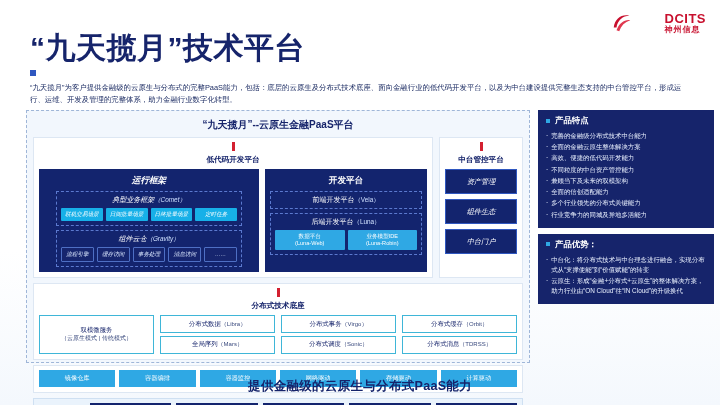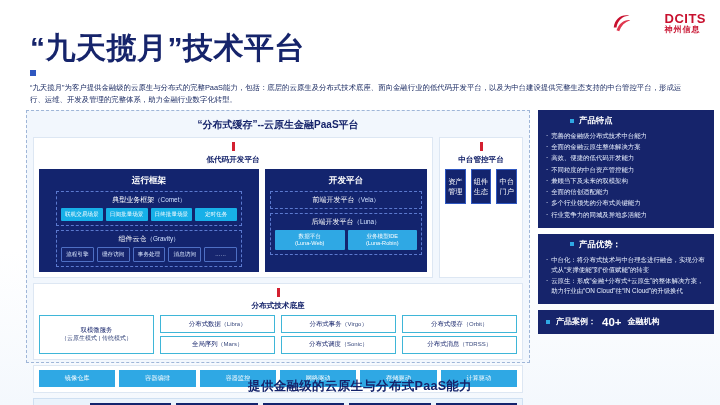--- a/index.html
+++ b/index.html
@@ -29,38 +29,38 @@
   .diagram-title{text-align:center;font-size:10px;font-weight:bold;color:#16246b;margin:2px 0 5px;}
   .row1{display:flex;gap:6px;}
   .panel{background:#ffffff;border:1px solid #dde7f3;box-sizing:border-box;padding:4px 5px 5px;}
   .lowcode{flex:1 1 auto;}
   .midctrl{width:84px;flex:0 0 84px;}
   .panel-head{display:flex;align-items:center;gap:4px;margin-bottom:4px;flex-direction:column;}
   .redbar{width:3px;height:9px;background:#d32030;flex:0 0 auto;}
   .panel-head span{font-size:7.6px;font-weight:bold;color:#16246b;}
   .lc-body{display:flex;gap:6px;}
   .navy{background:#13246e;}
-  .box-run{flex:1 1 auto;padding:4px 17px 5px;}
+  .box-run{flex:1 1 auto;padding:4px 17px 5px;font-style:italic;}
   .box-dev{width:152px;flex:0 0 152px;padding:4px 5px 5px;}
   .navy-title{color:#ffffff;font-size:8.6px;font-weight:bold;text-align:center;margin:2px 0 4px;}
   .dashbox{border:1px dashed #5b79cf;padding:3px 4px 4px;margin-bottom:4px;}
   .dashbox:last-child{margin-bottom:0;}
   .dash-title{color:#ffffff;font-size:7px;text-align:center;margin-bottom:3px;}
   .dash-title .en{font-size:6.4px;color:#cfe0ff;}
   .chip-row{display:flex;gap:3px;}
   .chip{flex:1 1 0;text-align:center;font-size:5.6px;color:#ffffff;padding:2.5px 0;
         background:#17b0e8;border-radius:1px;white-space:nowrap;overflow:hidden;}
   .chip-o{flex:1 1 0;text-align:center;font-size:5.6px;color:#dbe8ff;padding:2.5px 0;
         border:1px solid #4e6fc4;background:#16256e;border-radius:1px;white-space:nowrap;overflow:hidden;}
   .dev-sub{border:1px dashed #5b79cf;padding:3px 4px;margin-bottom:4px;color:#fff;
            font-size:7px;text-align:center;}
   .dev-sub .en{font-size:6.4px;color:#cfe0ff;}
   .dev-chip{flex:1 1 0;background:#2fa8e4;color:#fff;font-size:5.6px;text-align:center;
             padding:3px 1px;line-height:1.25;border-radius:1px;}
-  .mc-list{display:flex;flex-direction:row;gap:5px;}
+  .mc-list{display:flex;flex-direction:column;gap:5px;font-style:italic;}
   .mc-item{background:#13246e;color:#ffffff;font-size:7.2px;text-align:center;padding:6.5px 0;
            border:1px solid #2f57c0;}
   
   .base{margin-top:5px;}
   .base-grid{display:flex;gap:6px;align-items:stretch;}
   .bb{flex:1 1 0;display:flex;flex-direction:column;gap:3px;}
   .bcell{border:1px solid #3fb6d8;background:#ffffff;color:#16246b;font-size:6.4px;
          text-align:center;padding:3.5px 0;line-height:1.3;}
   .bcell .en{color:#3a4a7e;font-size:6px;}
   .bcell.tall{flex:1 1 auto;display:flex;flex-direction:column;align-items:center;justify-content:center;}
@@ -69,21 +69,21 @@
   .cont-row{display:flex;gap:4px;}
   .cchip{flex:1 1 0;background:#2fa8e4;color:#ffffff;font-size:6.2px;text-align:center;padding:4px 0;}
   
   .infra{margin-top:5px;background:#eaf3fc;border:1px solid #cfe0f2;display:flex;align-items:center;
          gap:5px;padding:4px 5px;}
   .infra-label{font-size:7px;font-weight:bold;color:#16246b;flex:0 0 auto;width:46px;text-align:center;}
   .infra-chip{flex:1 1 0;background:#13246e;color:#ffffff;font-size:6.4px;text-align:center;padding:4px 0;}
   
   .side{position:absolute;left:538px;top:110px;width:176px;}
   .card{background:#16246b;color:#ffffff;margin-bottom:6px;padding:0;}
-  .card-head{display:flex;align-items:center;gap:5px;padding:5px 8px 3px;margin-left:24px;}
+  .card-head{display:flex;align-items:center;gap:5px;padding:5px 8px 3px;}
   .sq{width:4px;height:4px;background:#2fa8e4;flex:0 0 auto;}
   .card-head span{font-size:8.4px;font-weight:bold;}
   .card-body{padding:2px 8px 7px;}
   .li{display:flex;gap:3px;font-size:6.4px;line-height:1.52;margin-bottom:1.5px;color:#eaf1ff;}
   .li .dot{flex:0 0 auto;}
   .case{background:#16246b;display:flex;align-items:center;gap:6px;padding:6px 8px;}
   .case .t{font-size:8px;font-weight:bold;color:#ffffff;}
   .case .n{font-size:11.5px;font-weight:bold;color:#ffffff;}
   
   .footer{position:absolute;left:0;right:0;bottom:10px;text-align:center;
@@ -108,21 +108,21 @@
   </div>
 
   <div class="page-title">“九天揽月”技术平台</div>
 
   <div class="intro">
     <span class="intro-bullet"></span>
     <span class="intro-text">“九天揽月”为客户提供金融级的云原生与分布式的完整PaaS能力，包括：底层的云原生及分布式技术底座、面向金融行业的低代码开发平台，以及为中台建设提供完整生态支持的中台管控平台，形成运行、运维、开发及管理的完整体系，助力金融行业数字化转型。</span>
   </div>
 
   <div class="diagram">
-    <div class="diagram-title">“分布式缓存”--云原生金融PaaS平台</div>
+    <div class="diagram-title">“九天揽月”--云原生金融PaaS平台</div>
 
     <div class="row1">
 
       <div class="panel lowcode">
         <div class="panel-head">
           <i class="redbar"></i>
           <span>低代码开发平台</span>
         </div>
         <div class="lc-body">
 
@@ -305,22 +305,16 @@
             <span class="dot">·</span>
             <span>中台化：将分布式技术与中台理念进行融合，实现分布式从“支撑使能”到“价值赋能”的转变</span>
           </div>
         <div class="li">
             <span class="dot">·</span>
             <span>云原生：形成“金融+分布式+云原生”的整体解决方案，助力行业由“ON Cloud”往“IN Cloud”的升级换代</span>
           </div>
       </div>
     </div>
 
-    <div class="case">
-      <i class="sq"></i>
-      <span class="t">产品案例：</span>
-      <span class="n">40+</span>
-      <span class="t">金融机构</span>
-    </div>
   </div>
 
   <div class="footer">提供金融级的云原生与分布式PaaS能力</div>
 </div>
 
 </body></html>

